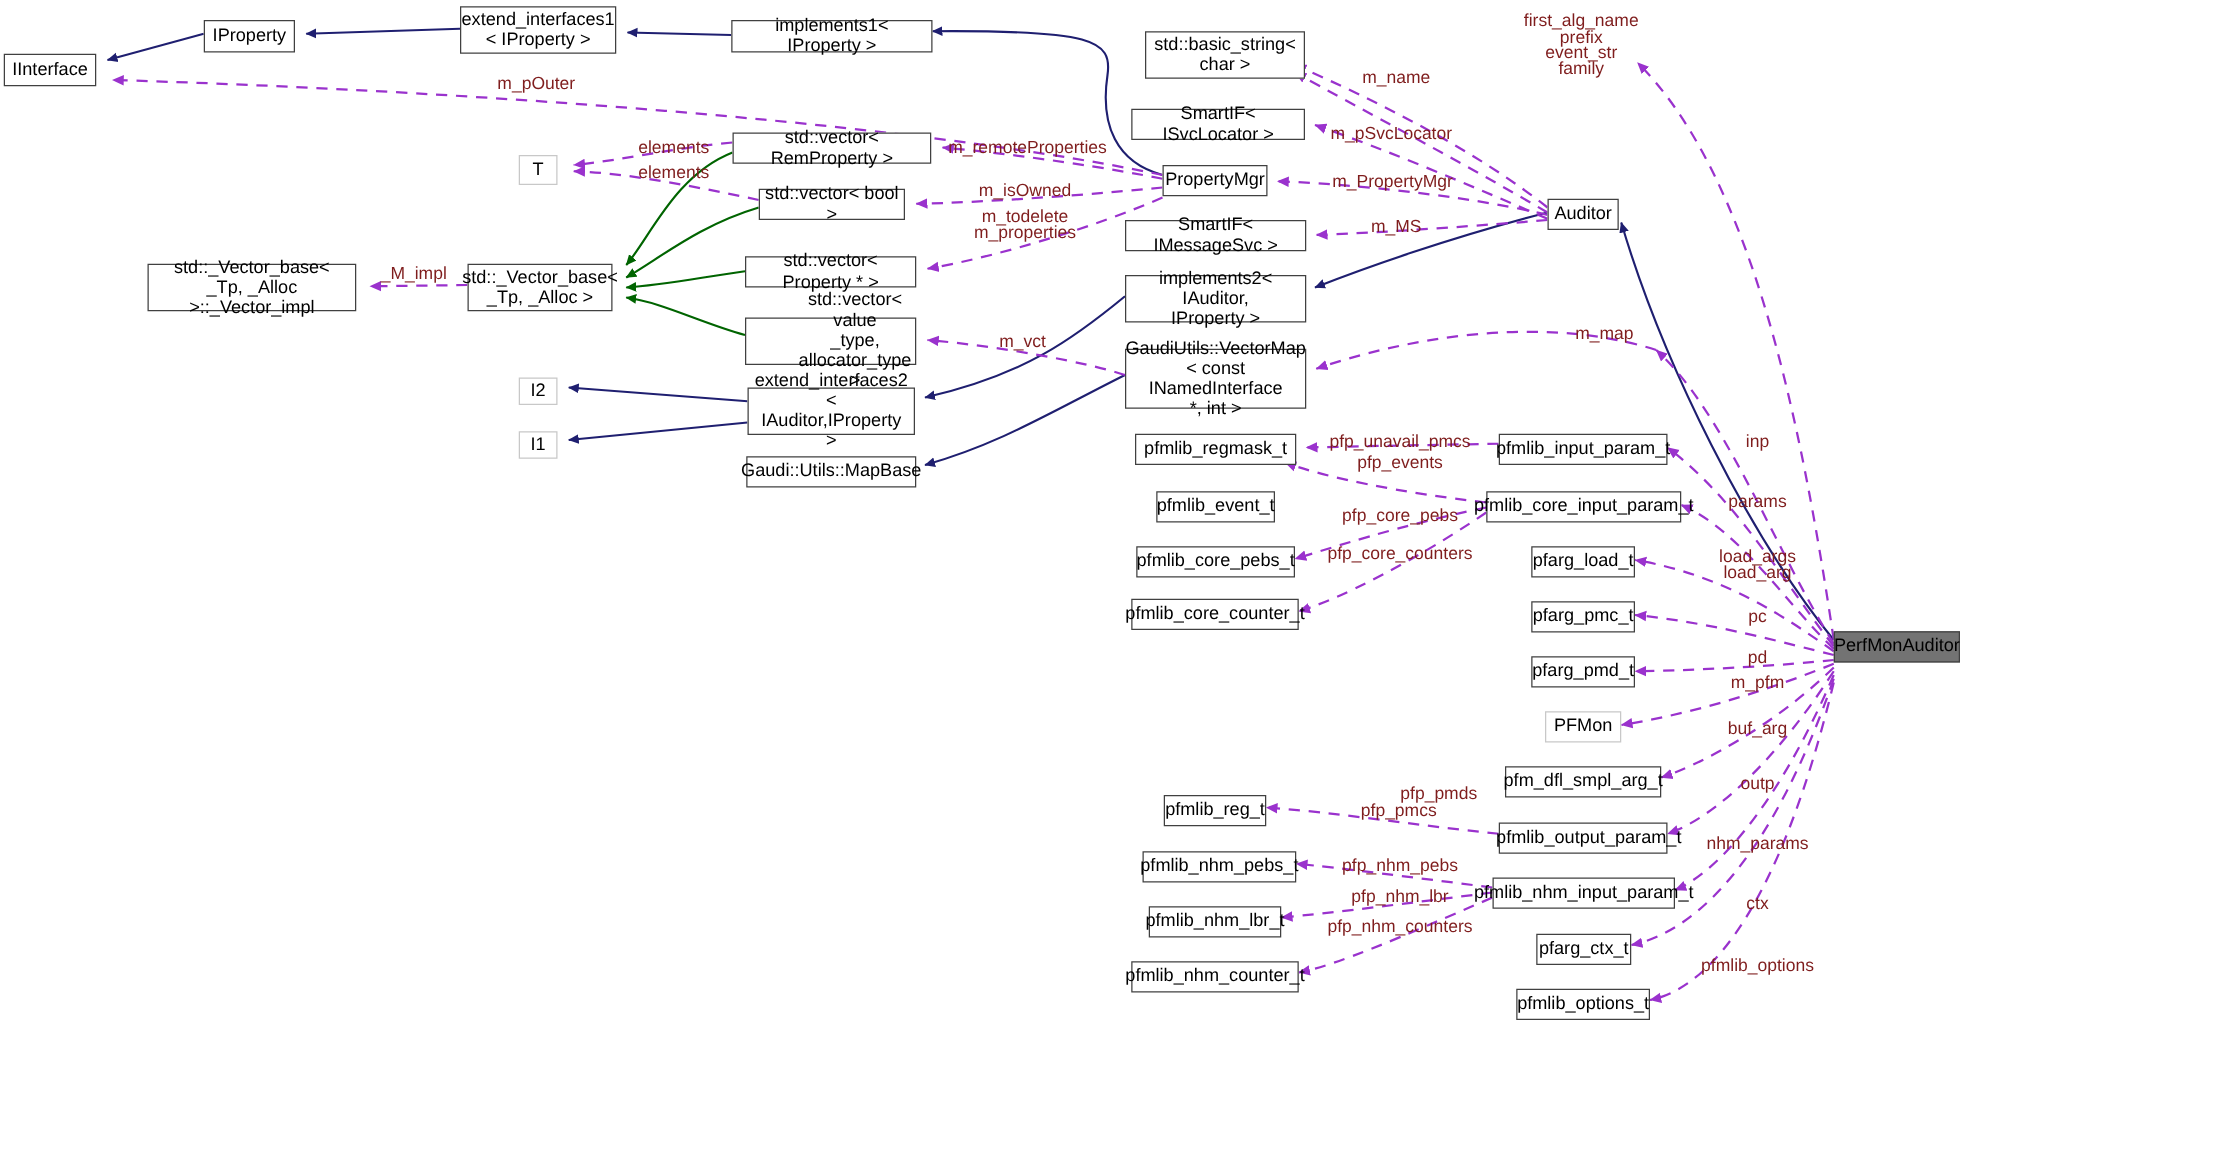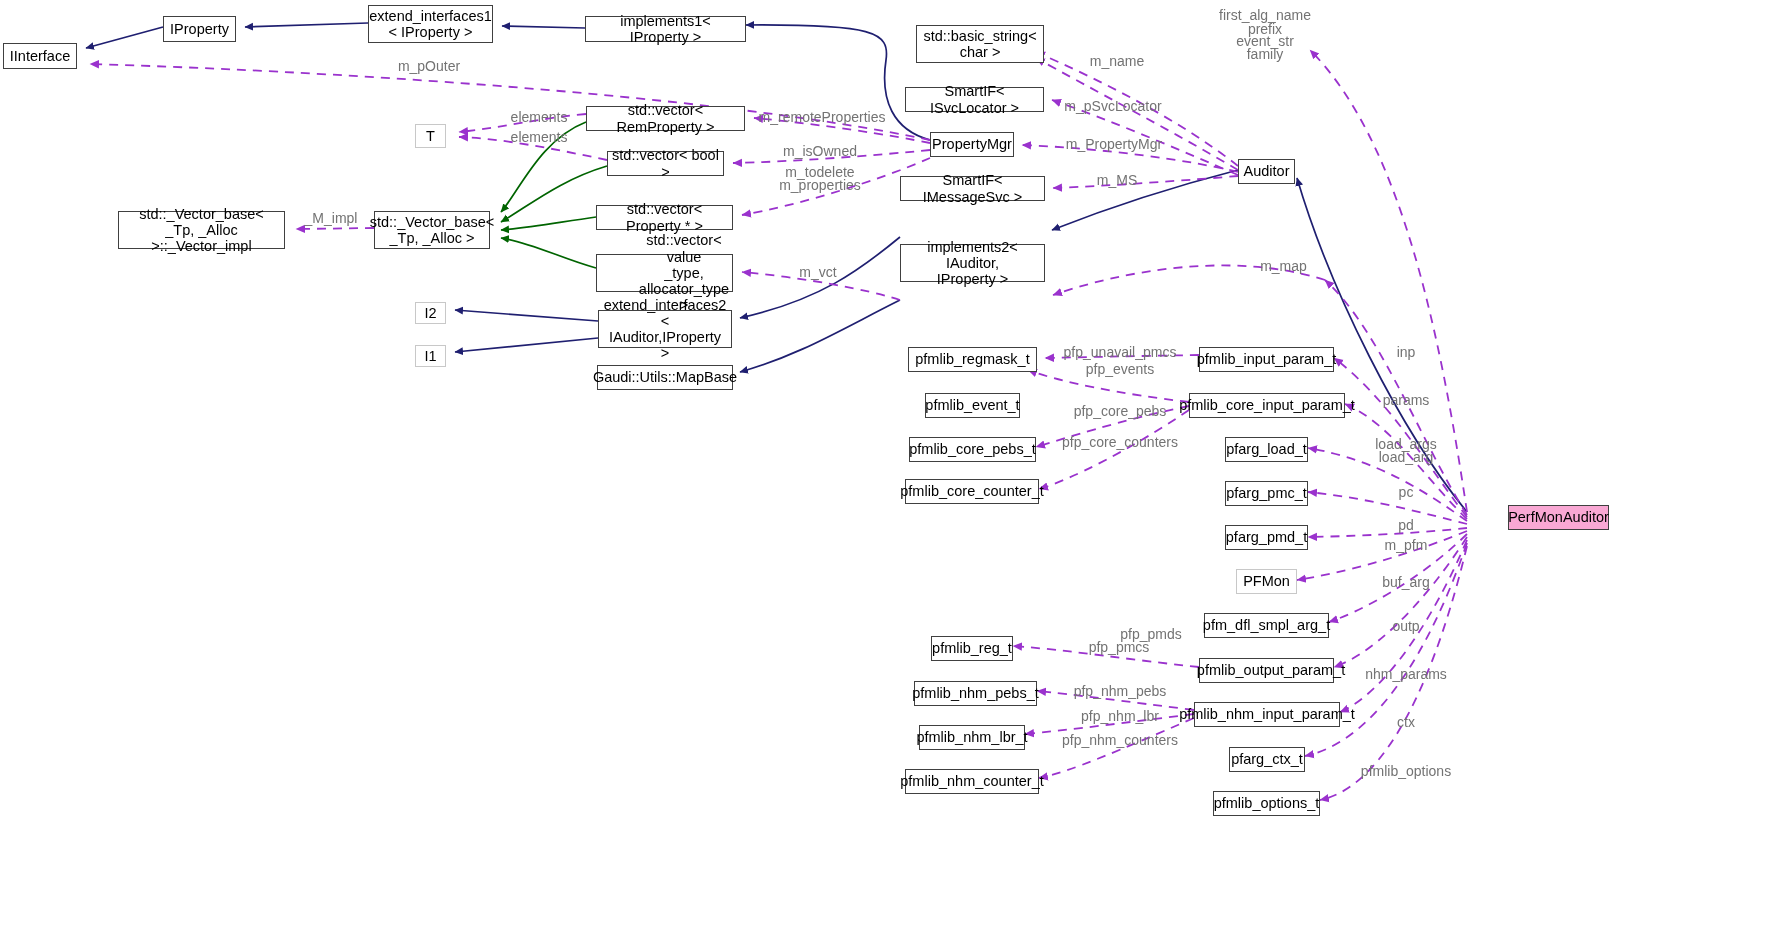--- a/index.html
+++ b/index.html
@@ -37,29 +37,28 @@
     font-size: 14.5px;
     line-height: 1.12;
     white-space: pre-line;
     padding: 1px 4px;
     z-index: 3;
   }
   .node.faint {
     border: 1px solid #c8c8c8;
   }
   .node.current {
-    background: #f9a8d4;
+    background: #737373;
     border: 1px solid #404040;
-    margin-left: 41px;
   }
   .elabel {
     position: absolute;
     font-size: 14px;
     line-height: 1.08;
-    color: #737373;
+    color: #7f1d1d;
     white-space: pre-line;
     text-align: center;
     transform: translate(-50%, -50%);
     z-index: 4;
     background: transparent;
   }
 </style>
 </head>
 <body>
 
@@ -155,22 +154,25 @@
   <div class="node faint" style="left:415px; top:302px; width:31px; height:22px;">I2</div>
   <div class="node faint" style="left:415px; top:345px; width:31px; height:22px;">I1</div>
   <div class="node" style="left:598px; top:310px; width:134px; height:38px;">extend_interfaces2
 &lt; IAuditor,IProperty &gt;</div>
   <div class="node" style="left:597px; top:365px; width:136px; height:25px;">Gaudi::Utils::MapBase</div>
   <div class="node" style="left:916px; top:25px; width:128px; height:38px;">std::basic_string&lt;
 char &gt;</div>
   <div class="node" style="left:905px; top:87px; width:139px; height:25px;">SmartIF&lt; ISvcLocator &gt;</div>
   <div class="node" style="left:930px; top:132px; width:84px; height:25px;">PropertyMgr</div>
   <div class="node" style="left:900px; top:176px; width:145px; height:25px;">SmartIF&lt; IMessageSvc &gt;</div>
-  <div class="node" style="left:900px; top:220px; width:145px; height:38px;margin-top:24px;">implements2&lt; IAuditor,
+  <div class="node" style="left:900px; top:220px; width:145px; height:38px;">implements2&lt; IAuditor,
 IProperty &gt;</div>
+  <div class="node" style="left:900px; top:279px; width:145px; height:48px;">GaudiUtils::VectorMap
+&lt; const INamedInterface
+*, int &gt;</div>
   <div class="node" style="left:908px; top:347px; width:129px; height:25px;">pfmlib_regmask_t</div>
   <div class="node" style="left:925px; top:393px; width:95px; height:25px;">pfmlib_event_t</div>
   <div class="node" style="left:909px; top:437px; width:127px; height:25px;">pfmlib_core_pebs_t</div>
   <div class="node" style="left:905px; top:479px; width:134px; height:25px;">pfmlib_core_counter_t</div>
   <div class="node" style="left:931px; top:636px; width:82px; height:25px;">pfmlib_reg_t</div>
   <div class="node" style="left:914px; top:681px; width:123px; height:25px;">pfmlib_nhm_pebs_t</div>
   <div class="node" style="left:919px; top:725px; width:106px; height:25px;">pfmlib_nhm_lbr_t</div>
   <div class="node" style="left:905px; top:769px; width:134px; height:25px;">pfmlib_nhm_counter_t</div>
   <div class="node" style="left:1238px; top:159px; width:57px; height:25px;">Auditor</div>
   <div class="node" style="left:1199px; top:347px; width:135px; height:25px;">pfmlib_input_param_t</div>

